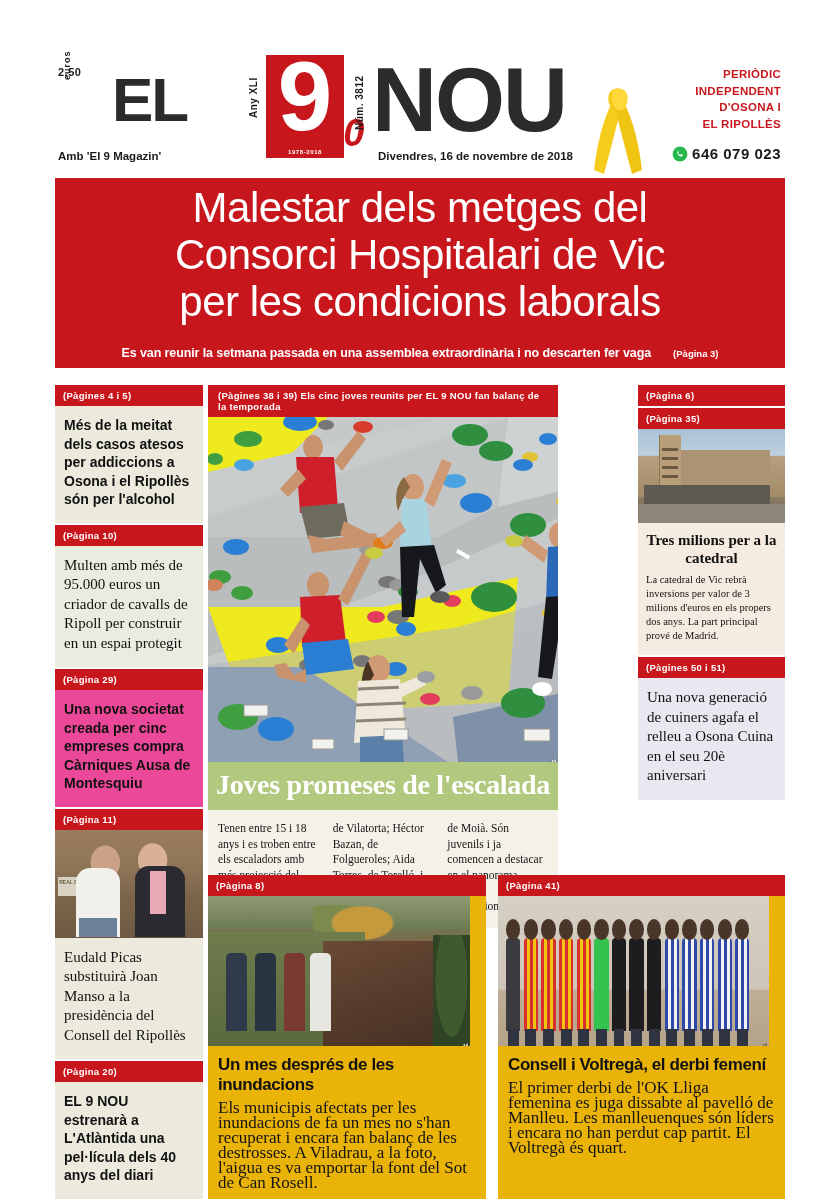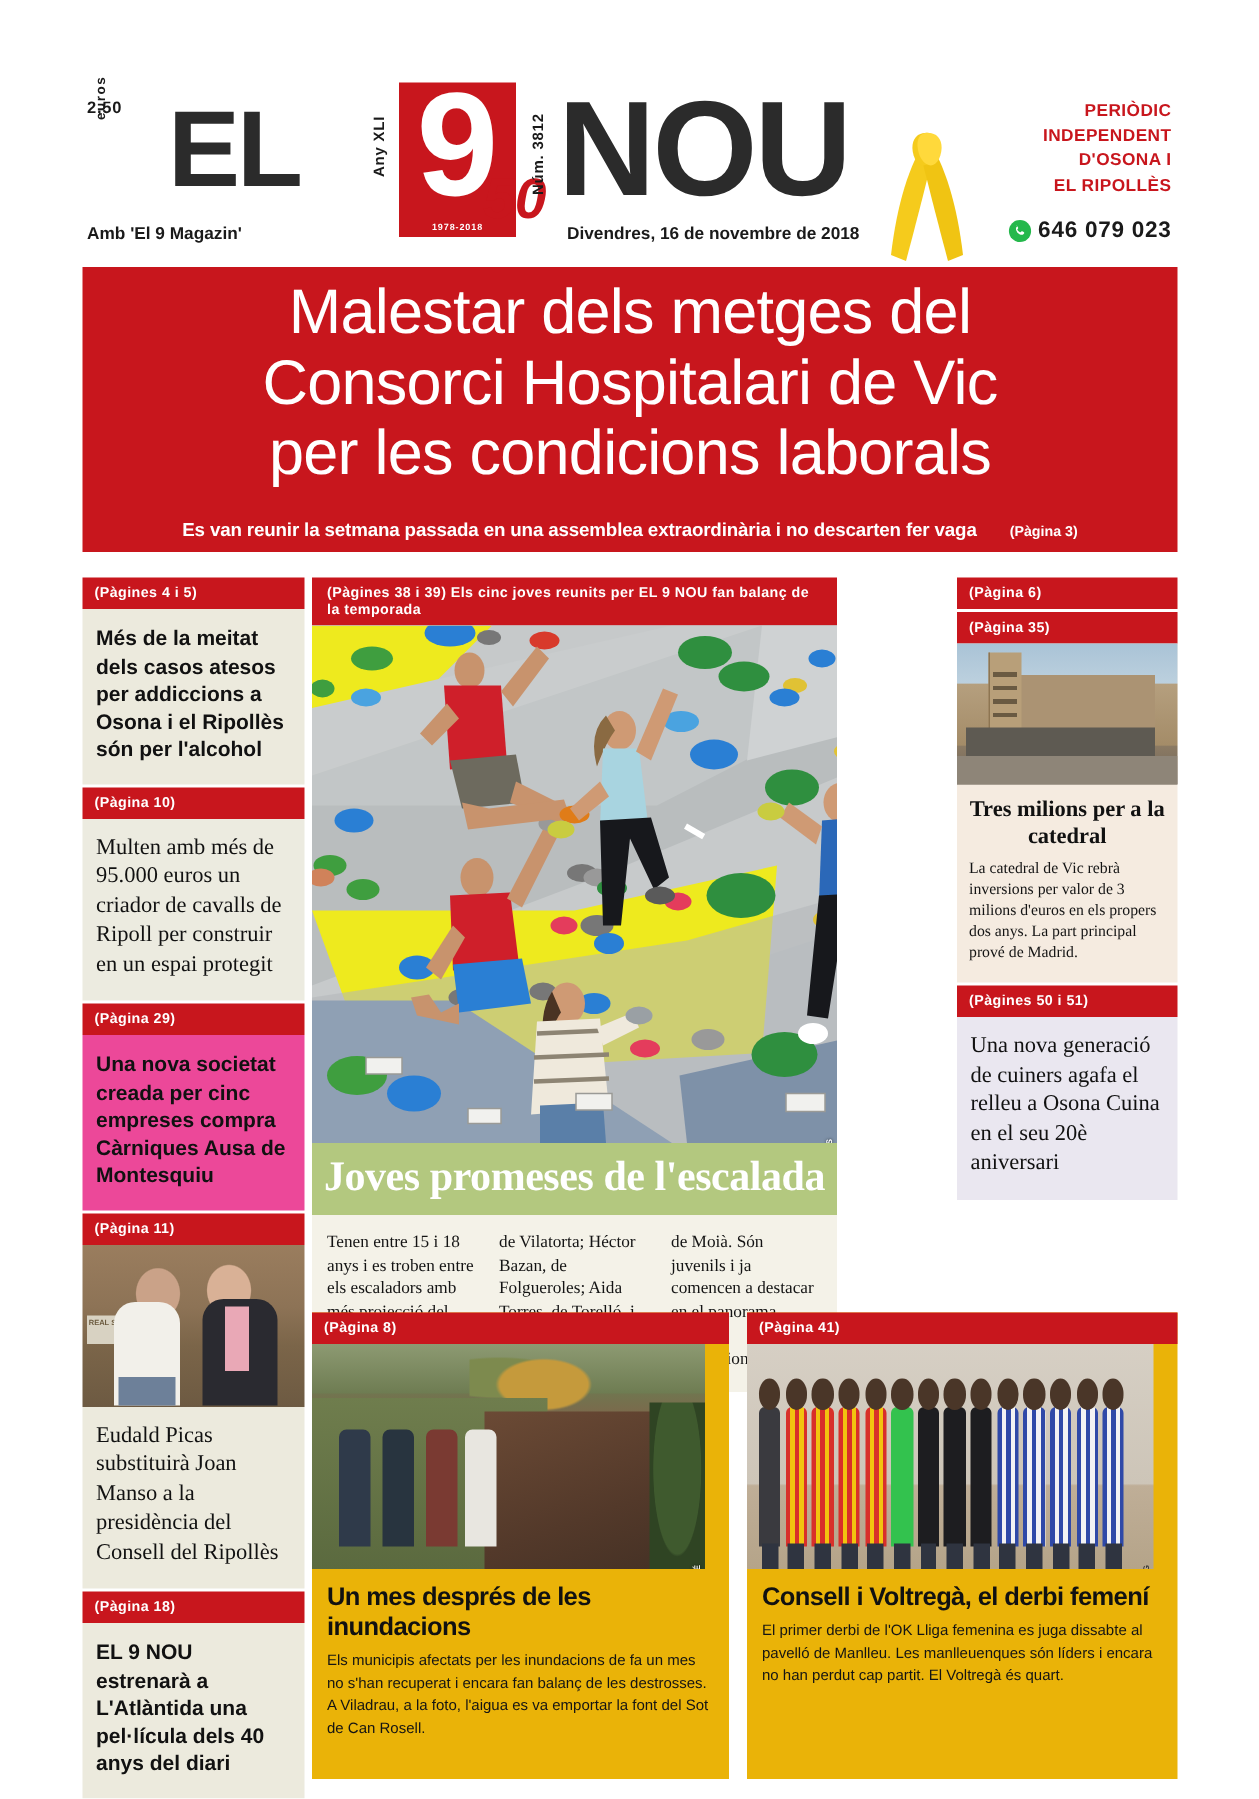--- a/index.html
+++ b/index.html
@@ -24,21 +24,21 @@
     position: absolute; left: 58px; top: 66px;
     font-size: 11px; font-weight: bold; color: #1a1a1a; letter-spacing: 0.5px;
   }
   .price-euros {
     position: absolute; left: 62px; top: 80px;
     font-size: 9px; font-weight: bold; color: #1a1a1a; letter-spacing: 1px;
     transform: rotate(-90deg); transform-origin: left top;
   }
   .logo-el {
     position: absolute; left: 112px; top: 55px;
-    font-size: 72px; font-weight: bold; color: #2b2b2b;
+    font-size: 62px; font-weight: bold; color: #2b2b2b;
     letter-spacing: -2px; line-height: 90px;
     font-family: "Liberation Sans", sans-serif;
   }
   .any-xli {
     position: absolute; left: 248px; top: 118px;
     font-size: 10px; font-weight: bold; color: #1a1a1a; letter-spacing: 0.5px;
     transform: rotate(-90deg); transform-origin: left top; white-space: nowrap;
   }
   .nine-box {
     position: absolute; left: 266px; top: 55px; width: 78px; height: 103px;
@@ -214,22 +214,22 @@
     flex: 1; font-family: "Liberation Serif", serif;
     font-size: 11.5px; line-height: 15.5px; color: #141414;
   }
 
   .story-title {
     font-family: "Liberation Sans", sans-serif;
     font-size: 17px; font-weight: bold; color: #111;
     padding: 9px 2px 5px 2px; letter-spacing: -0.4px;
   }
   .story-lead {
-    font-family: Liberation Sans, sans-serif;
-    font-size: 10px; line-height: 15px; color: #141414;
+    font-family: Liberation Serif, serif;
+    font-size: 17px; line-height: 15px; color: #141414;
     padding: 0 2px 10px 2px;
   }
   .story-box { background: #eab308; padding: 0 8px 16px 8px; }
 
   .cath-title {
     font-family: "Liberation Serif", serif;
     font-size: 15px; font-weight: bold; text-align: center; color: #111;
     padding: 8px 4px 4px 4px; line-height: 18px;
   }
   .cath-lead {
@@ -326,21 +326,21 @@
         <div class="hs-plaque">REAL S</div>
         <div class="hs-man-l"></div>
         <div class="hs-man-l-jeans"></div>
         <div class="hs-man-r"></div>
         <div class="hs-tie"></div>
       </div>
       <div class="brief-body serif bg-cream">Eudald Picas substituirà Joan Manso a la presidència del Consell del Ripollès</div>
     </div>
 
     <div class="brief">
-      <div class="kicker">(Pàgina 18)</div>
+      <div class="kicker">(Pàgina 20)</div>
       <div class="brief-body sans bg-cream">EL 9 NOU estrenarà a L'Atlàntida una pel·lícula dels 40 anys del diari</div>
     </div>
   </div>
 
   <div class="col-mid">
     <div>
       <div class="kicker wide">(Pàgines 38 i 39) Els cinc joves reunits per EL 9 NOU fan balanç de la temporada</div>
 
       <div class="photo photo-climb">
         <svg width="425" height="345" viewBox="0 0 425 345" preserveAspectRatio="none" style="position:absolute;left:0;top:0">

